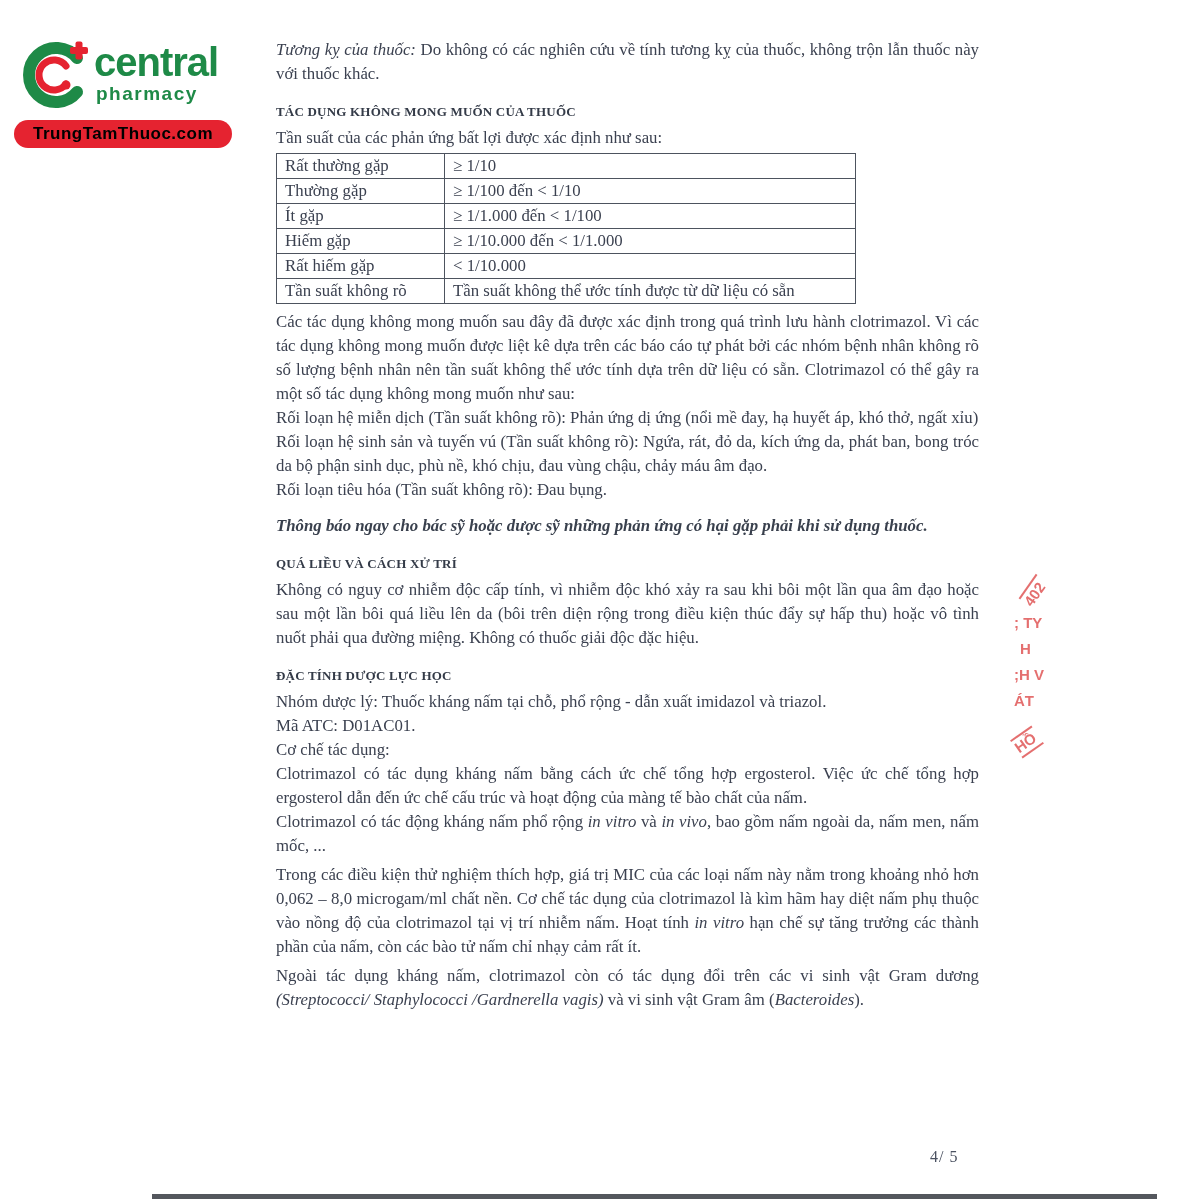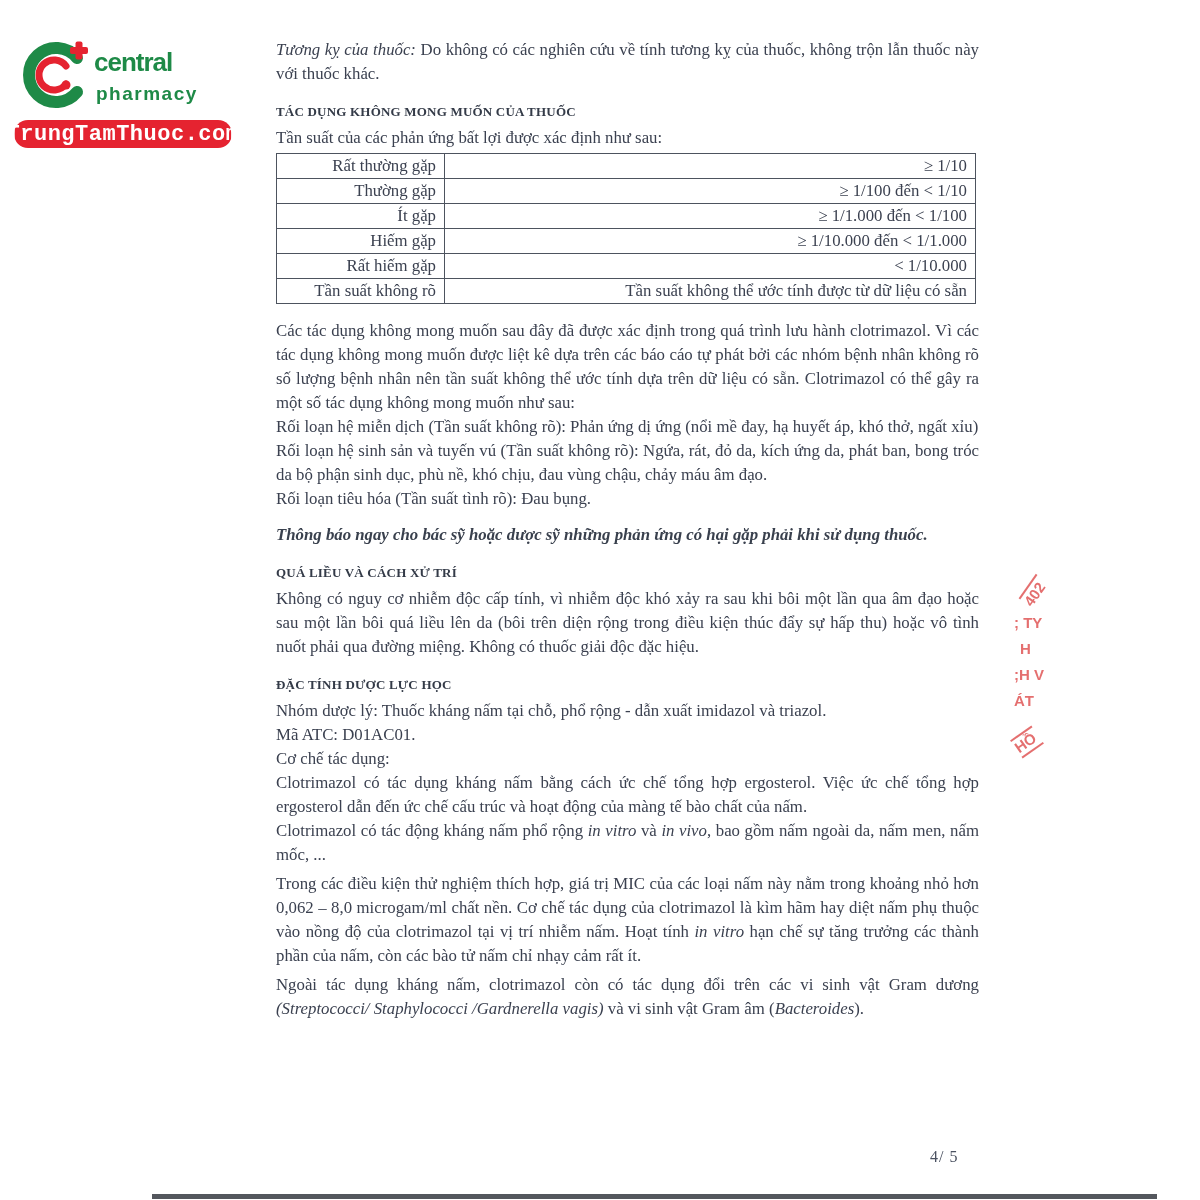--- a/index.html
+++ b/index.html
@@ -6,39 +6,39 @@
   html, body { width: 1200px; height: 1200px; background: #ffffff; }
   body { font-family: "Liberation Serif", serif; color: #3b4150; position: relative; overflow: hidden; }
 
   .page { position: absolute; inset: 0; background: #ffffff; }
 
   
   .logo { position: absolute; left: 14px; top: 38px; width: 222px; }
   .logo-row { display: flex; align-items: flex-start; }
   .logo-mark { width: 74px; height: 74px; flex: 0 0 auto; }
   .logo-text { margin-left: 6px; margin-top: 4px; font-family: "Liberation Sans", sans-serif; }
-  .logo-brand { color: #1e8a47; font-size: 26px; font-weight: bold; letter-spacing: -1px; line-height: 40px; }
+  .logo-brand { color: #1e8a47; font-size: 40px; font-weight: bold; letter-spacing: -1px; line-height: 40px; }
   .logo-sub { color: #1e8a47; font-size: 19px; font-weight: bold; letter-spacing: 1.5px; margin-top: 1px; margin-left: 2px; }
   .logo-badge { margin-top: 8px; width: 218px; height: 28px; background: #e52330; border-radius: 14px;
     display: flex; align-items: center; justify-content: center;
-    color: #ffffff; font-family: Liberation Mono, monospace; font-weight: bold; font-size: 22px; letter-spacing: 0.5px; }
+    color: #000000; font-family: Liberation Sans, sans-serif; font-weight: bold; font-size: 17px; letter-spacing: 0.5px; }
 
   
   .content { position: absolute; left: 276px; top: 38px; width: 703px; font-size: 16.8px; line-height: 24px; }
   .just { text-align: justify; }
   .i, em { font-style: italic; font-weight: inherit; }
   h2.doc-h { font-size: 13px; font-weight: bold; color: #343b48; letter-spacing: 0.2px; line-height: 24px; }
   .mb14 { margin-bottom: 14px; }
   .mt6 { margin-top: 6px; }
   .mt14 { margin-top: 14px; }
   .mt5 { margin-top: 5px; }
   .mb2 { margin-bottom: 2px; }
   .mb3 { margin-bottom: 3px; }
 
-  table.freq { border-collapse: collapse; width: 700px; margin: 2px 0 15px 0; text-align: right; }
+  table.freq { border-collapse: collapse; width: 580px; margin: 2px 0 6px 0; }
   table.freq td { border: 1px solid #4d535e; height: 23px; padding: 0 8px; font-size: 16.8px; color: #3b4150; vertical-align: middle; }
   table.freq td.c1 { width: 168px; }
 
   .notice { font-weight: bold; font-style: italic; margin-top: 12px; color: #39404d; }
 
   
   .stamp { position: absolute; left: 1014px; top: 582px; width: 52px; color: #e05757;
     font-family: "Liberation Sans", sans-serif; font-weight: bold; font-size: 15px; opacity: 0.85; }
   .stamp .frag { display: block; text-align: left; line-height: 16px; }
   .stamp .f0 { transform: rotate(-55deg); border-top: 2px solid #e05757; width: 30px; padding-top: 1px; margin-left: 6px; }
@@ -110,21 +110,21 @@
         <tr>
           <td class="c1">Tần suất không rõ</td>
           <td>Tần suất không thể ước tính được từ dữ liệu có sẵn</td>
         </tr>
       </tbody>
     </table>
 
     <p class="just">Các tác dụng không mong muốn sau đây đã được xác định trong quá trình lưu hành clotrimazol. Vì các tác dụng không mong muốn được liệt kê dựa trên các báo cáo tự phát bởi các nhóm bệnh nhân không rõ số lượng bệnh nhân nên tần suất không thể ước tính dựa trên dữ liệu có sẵn. Clotrimazol có thể gây ra một số tác dụng không mong muốn như sau:</p>
     <p class="just">Rối loạn hệ miễn dịch (Tần suất không rõ): Phản ứng dị ứng (nổi mề đay, hạ huyết áp, khó thở, ngất xỉu)</p>
     <p class="just">Rối loạn hệ sinh sản và tuyến vú (Tần suất không rõ): Ngứa, rát, đỏ da, kích ứng da, phát ban, bong tróc da bộ phận sinh dục, phù nề, khó chịu, đau vùng chậu, chảy máu âm đạo.</p>
-    <p>Rối loạn tiêu hóa (Tần suất tình rõ): Đau bụng.</p>
+    <p>Rối loạn tiêu hóa (Tần suất không rõ): Đau bụng.</p>
 
     <p class="notice">Thông báo ngay cho bác sỹ hoặc dược sỹ những phản ứng có hại gặp phải khi sử dụng thuốc.</p>
 
     <h2 class="doc-h mt14 mb2">QUÁ LIỀU VÀ CÁCH XỬ TRÍ</h2>
     <p class="just">Không có nguy cơ nhiễm độc cấp tính, vì nhiễm độc khó xảy ra sau khi bôi một lần qua âm đạo hoặc sau một lần bôi quá liều lên da (bôi trên diện rộng trong điều kiện thúc đẩy sự hấp thu) hoặc vô tình nuốt phải qua đường miệng. Không có thuốc giải độc đặc hiệu.</p>
 
     <h2 class="doc-h mt14 mb2">ĐẶC TÍNH DƯỢC LỰC HỌC</h2>
     <p>Nhóm dược lý: Thuốc kháng nấm tại chỗ, phổ rộng - dẫn xuất imidazol và triazol.</p>
     <p>Mã ATC: D01AC01.</p>
     <p>Cơ chế tác dụng:</p>

